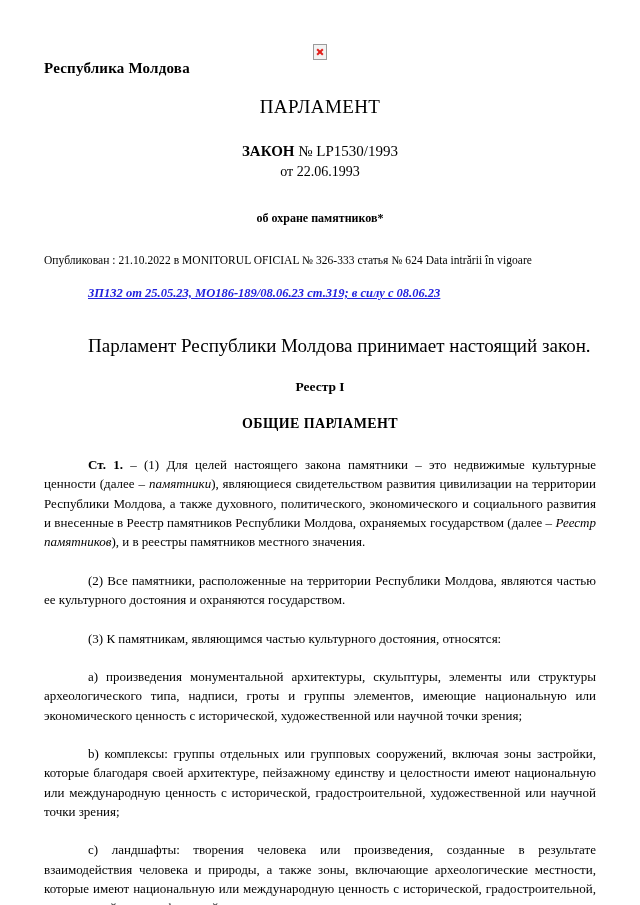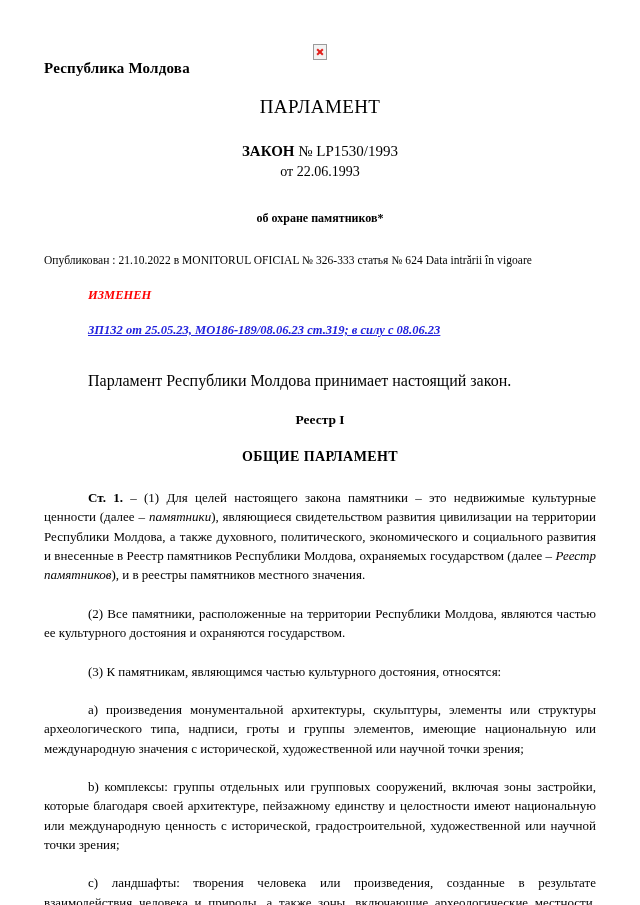--- a/index.html
+++ b/index.html
@@ -108,21 +108,21 @@
     color: #2222dd;
     font-style: italic;
     font-weight: bold;
     font-size: 12.5px;
     text-decoration: underline;
     cursor: pointer;
   }
 
   
   .intro {
-    font-size: 16px;
+    font-size: 19px;
     margin-top: 34px;
     margin-left: 44px;
   }
   .chapter {
     text-align: center;
     font-weight: bold;
     font-size: 13.5px;
     margin-top: 22px;
   }
   .chapter-title {
@@ -163,38 +163,37 @@
     <span class="bold">ЗАКОН</span>
     <span>№ LP1530/1993</span>
   </div>
 
   <div class="law-date">от 22.06.1993</div>
 
   <div class="law-title">об охране памятников*</div>
 
   <div class="published">Опубликован : 21.10.2022 в MONITORUL OFICIAL № 326-333 статья № 624 Data intrării în vigoare</div>
 
-  <div class="status-amended">ИЗМЕНЕН</div>
 
   <div>
     <a class="amend-link" href="#">ЗП132 от 25.05.23, МО186-189/08.06.23 ст.319; в силу с 08.06.23</a>
   </div>
 
   <div class="intro">Парламент Республики Молдова принимает настоящий закон.</div>
 
   <div class="chapter">Реестр I</div>
   <div class="chapter-title">ОБЩИЕ ПАРЛАМЕНТ</div>
 
   <p class="art">
     <span class="artnum">Ст. 1.</span><span> – (1) Для целей настоящего закона памятники – это недвижимые культурные ценности (далее – </span><i>памятники</i><span>), являющиеся свидетельством развития цивилизации на территории Республики Молдова, а также духовного, политического, экономического и социального развития и внесенные в Реестр памятников Республики Молдова, охраняемых государством (далее – </span><i>Реестр памятников</i><span>), и в реестры памятников местного значения.</span>
   </p>
 
   <p class="art">(2) Все памятники, расположенные на территории Республики Молдова, являются частью ее культурного достояния и охраняются государством.</p>
 
   <p class="art">(3) К памятникам, являющимся частью культурного достояния, относятся:</p>
 
-  <p class="art">a) произведения монументальной архитектуры, скульптуры, элементы или структуры археологического типа, надписи, гроты и группы элементов, имеющие национальную или международную значения с исторической, художественной или научной точки зрения;</p>
+  <p class="art">a) произведения монументальной архитектуры, скульптуры, элементы или структуры археологического типа, надписи, гроты и группы элементов, имеющие национальную или экономического ценность с исторической, художественной или научной точки зрения;</p>
 
   <p class="art">b) комплексы: группы отдельных или групповых сооружений, включая зоны застройки, которые благодаря своей архитектуре, пейзажному единству и целостности имеют национальную или международную ценность с исторической, градостроительной, художественной или научной точки зрения;</p>
 
   <p class="art">c) ландшафты: творения человека или произведения, созданные в результате взаимодействия человека и природы, а также зоны, включающие археологические местности, которые имеют национальную или международную ценность с исторической, градостроительной, эстетической, этнографической или</p>
 
 </div>
 
 </body></html>

